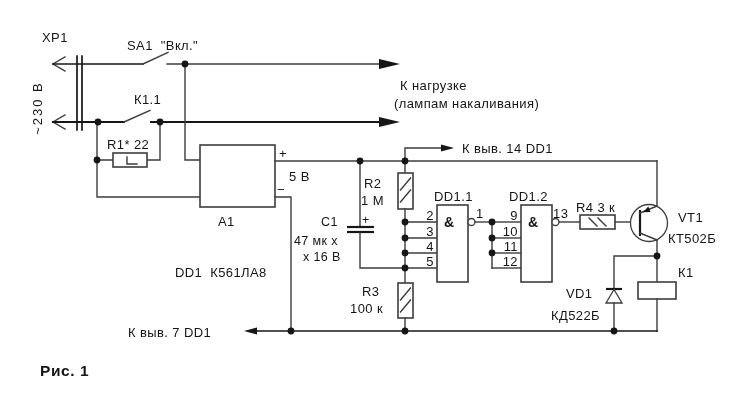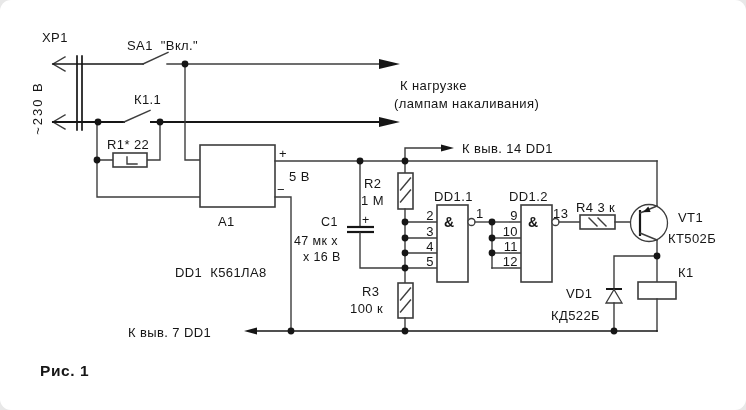--- a/index.html
+++ b/index.html
@@ -1,21 +1,21 @@
 <!DOCTYPE html>
 <html style="--bg: #ffffff; --wire: #3d3d3d; --wire_bold: #161616; --text: #161616;"><head>
 <meta charset="utf-8">
 <style>
   :root{
     --bg:#ffffff; --wire:#3d3d3d; --wire_bold:#161616; --text:#161616;
   }
   html,body{margin:0;padding:0;background:#e8e8e8;}
   #stage{
     position:relative;width:746px;height:410px;background:var(--bg);
-    font-family:"Liberation Sans",sans-serif;overflow:hidden;border-radius:11px;
+    font-family:"Liberation Sans",sans-serif;overflow:hidden;
   }
   svg{position:absolute;left:0;top:0;}
   text{
     fill:var(--text);
     font-family:"Liberation Sans",sans-serif;
     font-size:13px;
     letter-spacing:.4px;
     white-space:pre;
   }
   .t-small{font-size:12.5px;}

